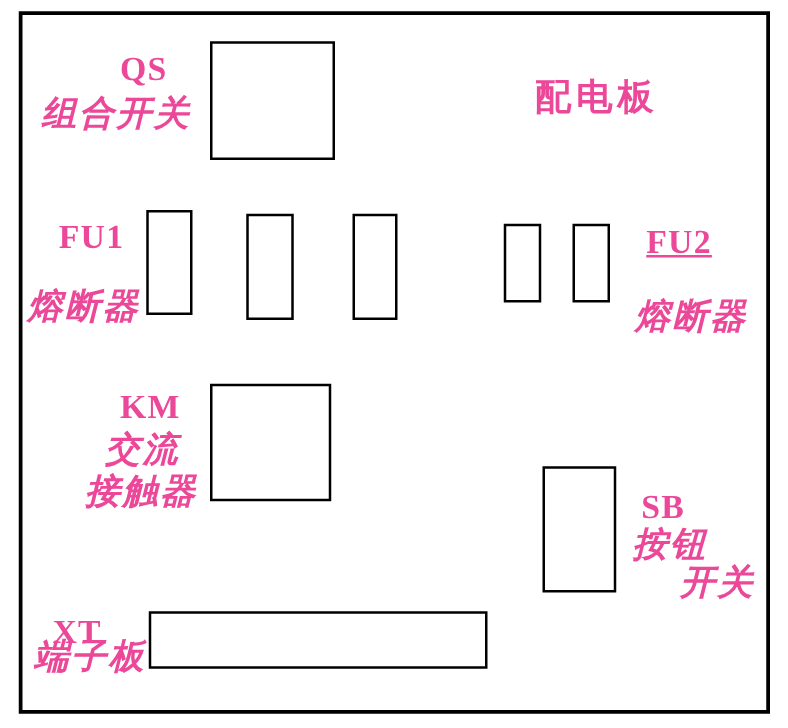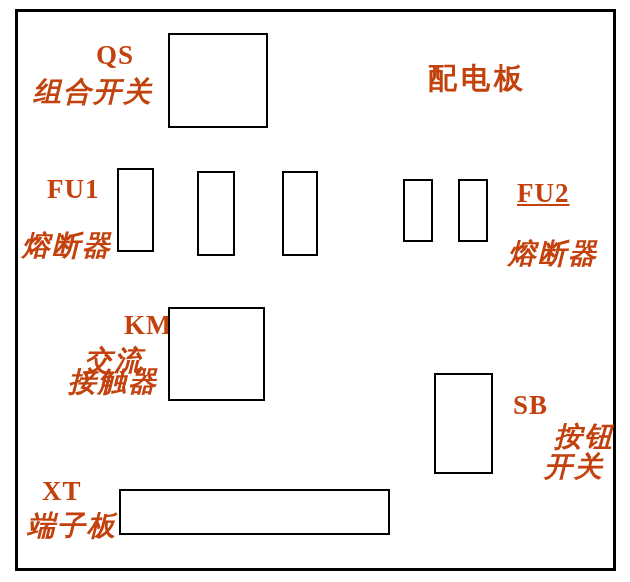--- a/index.html
+++ b/index.html
@@ -7,21 +7,21 @@
     padding: 0;
     background: #ffffff;
   }
   .page {
     position: relative;
     width: 630px;
     height: 582px;
     background: #ffffff;
     font-family: "Liberation Serif", "DejaVu Serif", serif;
     font-weight: bold;
-    color: #c2410c;
+    color: #ec4899;
     overflow: hidden;
   }
   .board-outline {
     position: absolute;
     left: 15px;
     top: 9px;
     width: 595px;
     height: 556px;
     border: 3px solid #000000;
     background: #ffffff;
@@ -57,33 +57,33 @@
   .fu1-box3  { left: 282px; top: 171px; width: 36px; height: 85px; }
 
   
   .fu2-box1  { left: 403px; top: 179px; width: 30px; height: 63px; }
   .fu2-box2  { left: 458px; top: 179px; width: 30px; height: 63px; }
   .fu2-code  { left: 517px; top: 180px; text-decoration: underline; }
   .fu2-n1    { left: 494px; top: 211px; }
   .fu2-n2    { left: 508px; top: 240px; }
 
   
-  .km-code   { left: 96px;  top: 312px; margin-left: 28px; }
+  .km-code   { left: 96px;  top: 312px; }
   .km-n1     { left: 84px;  top: 347px; }
-  .km-n2     { left: 68px;  top: 368px; }
+  .km-n2     { left: 68px;  top: 380px; }
   .km-box    { left: 168px; top: 307px; width: 97px; height: 94px; }
 
   
   .sb-box    { left: 434px; top: 373px; width: 59px; height: 101px; }
   .sb-code   { left: 513px; top: 392px; }
-  .sb-n1     { left: 506px; top: 423px; margin-left: 48px; }
+  .sb-n1     { left: 506px; top: 423px; }
   .sb-n2     { left: 506px; top: 453px; margin-left: 38px; }
 
   
-  .xt-code   { left: 42px;  top: 478px; font-family: Liberation Serif, serif; }
+  .xt-code   { left: 42px;  top: 492px; font-family: Liberation Serif, serif; }
   .xt-name   { left: 27px;  top: 512px; }
   .xt-box    { left: 119px; top: 489px; width: 271px; height: 46px; }
 </style>
 </head>
 <body>
 
 <div class="page">
   <div class="board-outline"></div>
 
   <div class="lbl code qs-code">QS</div>

